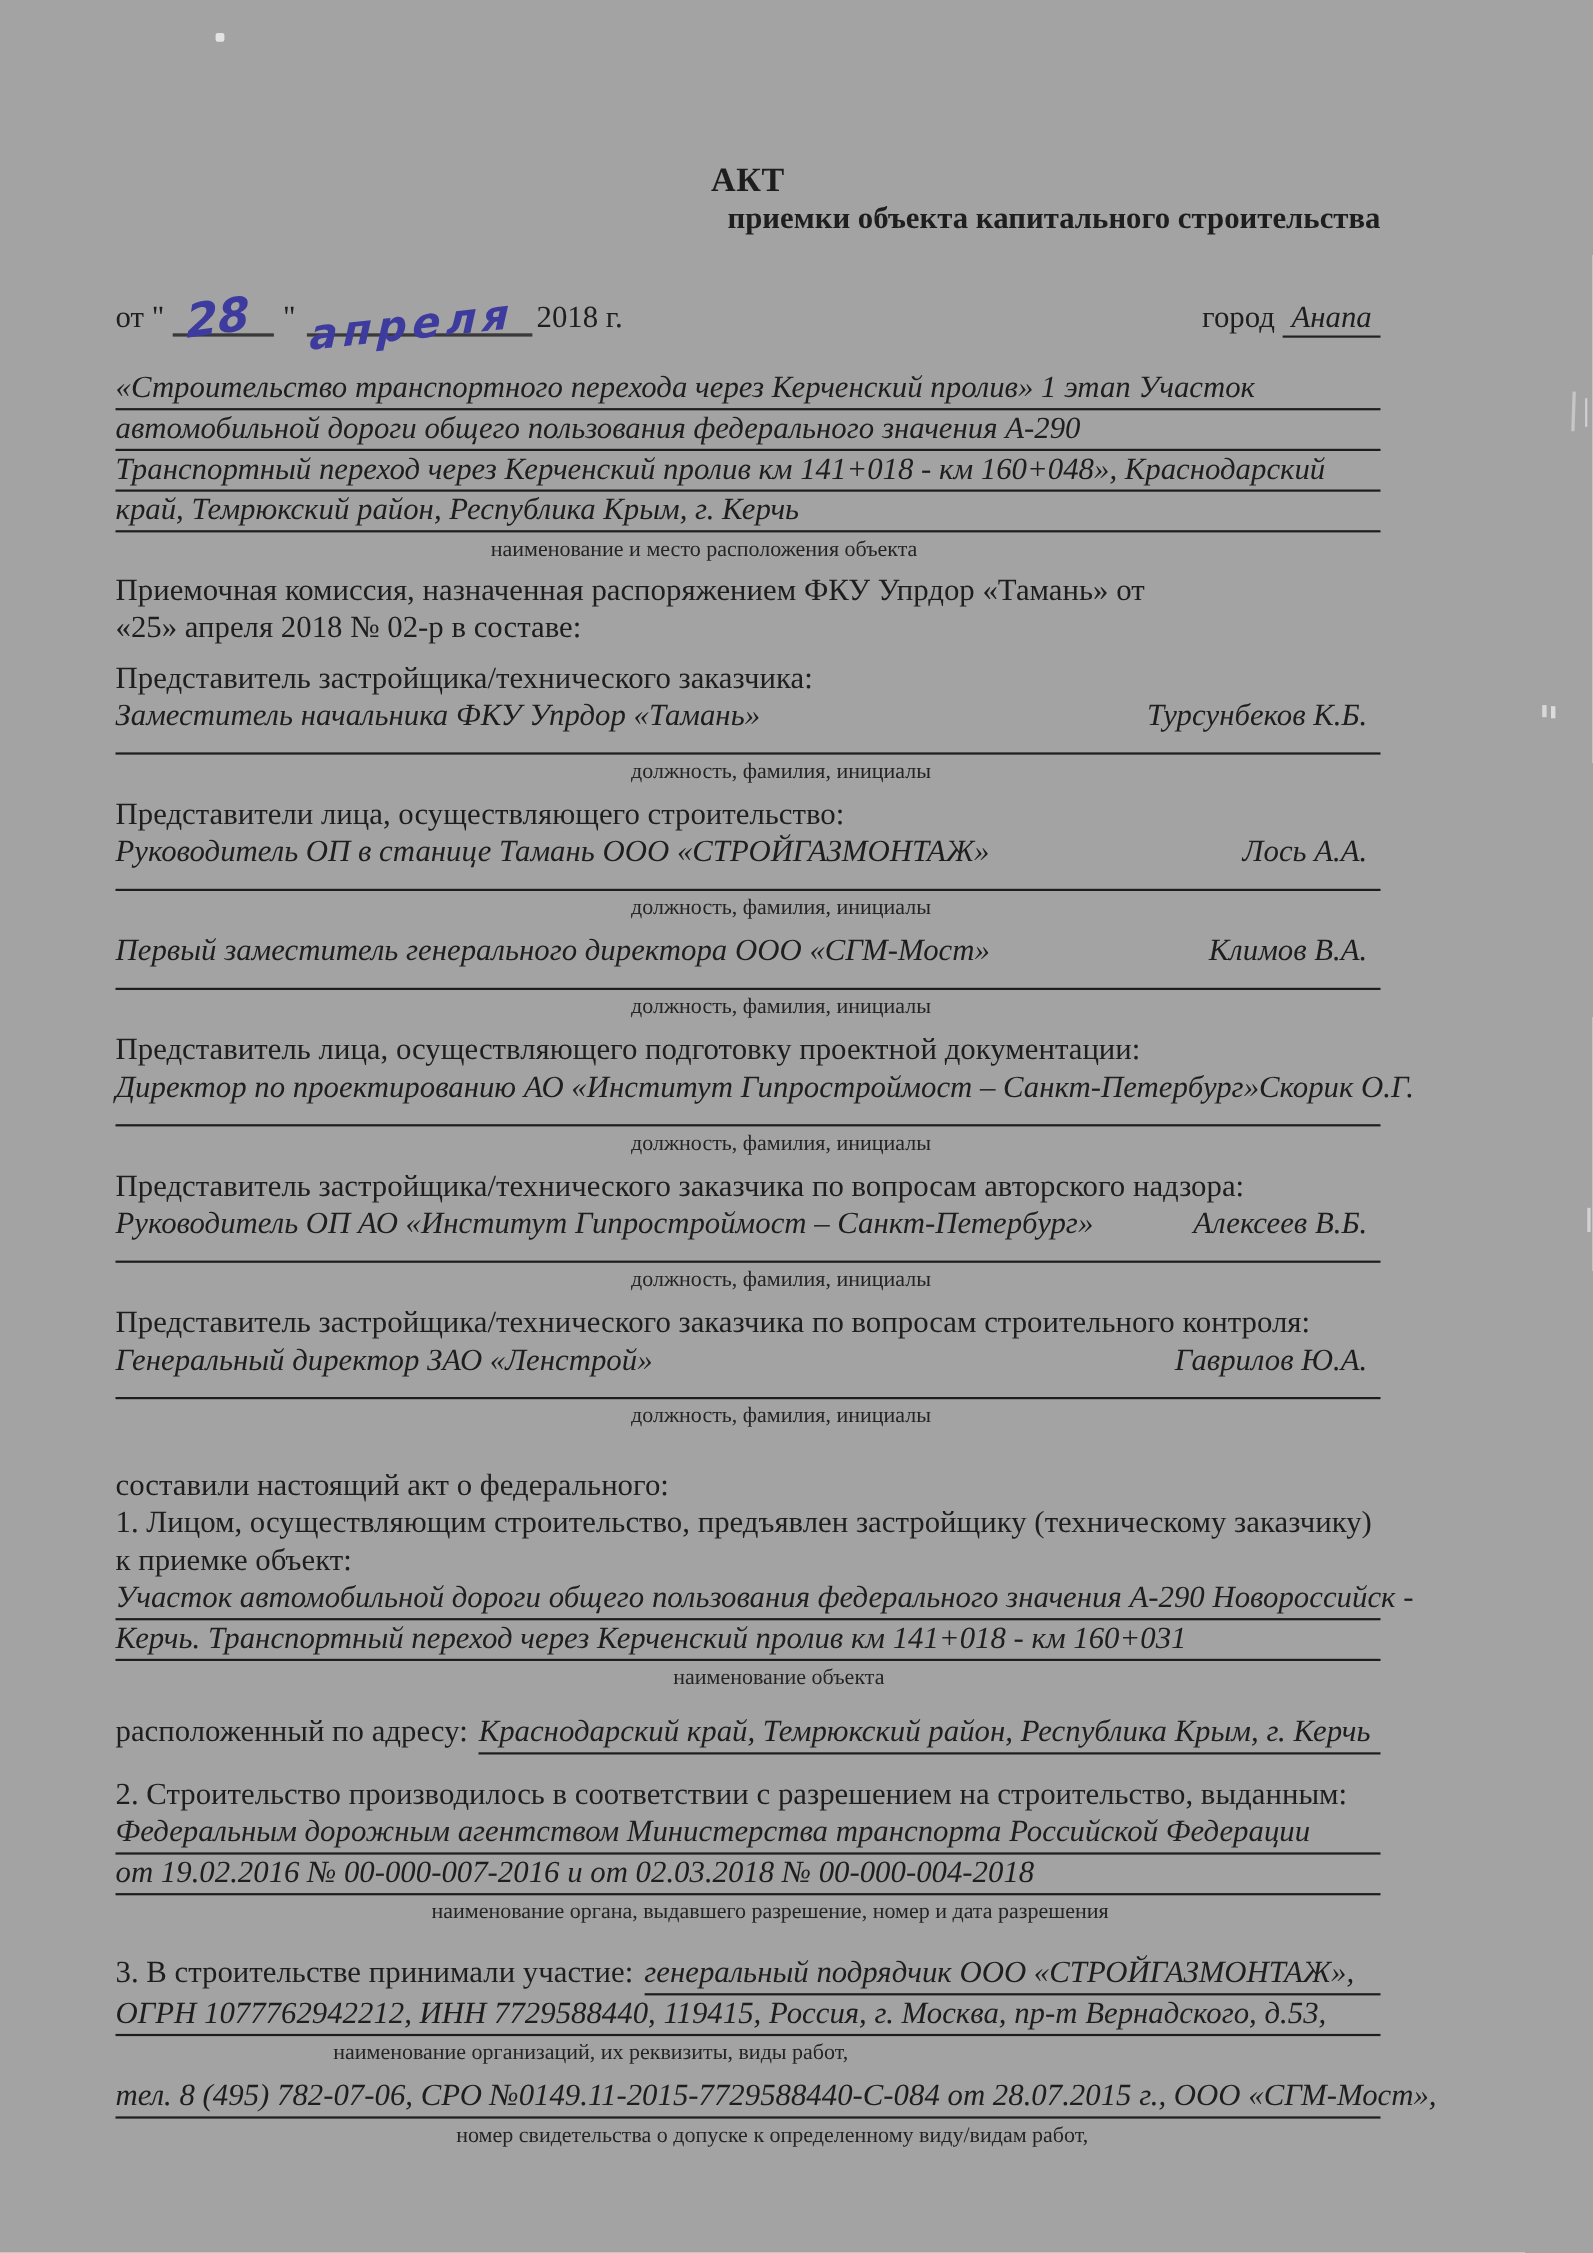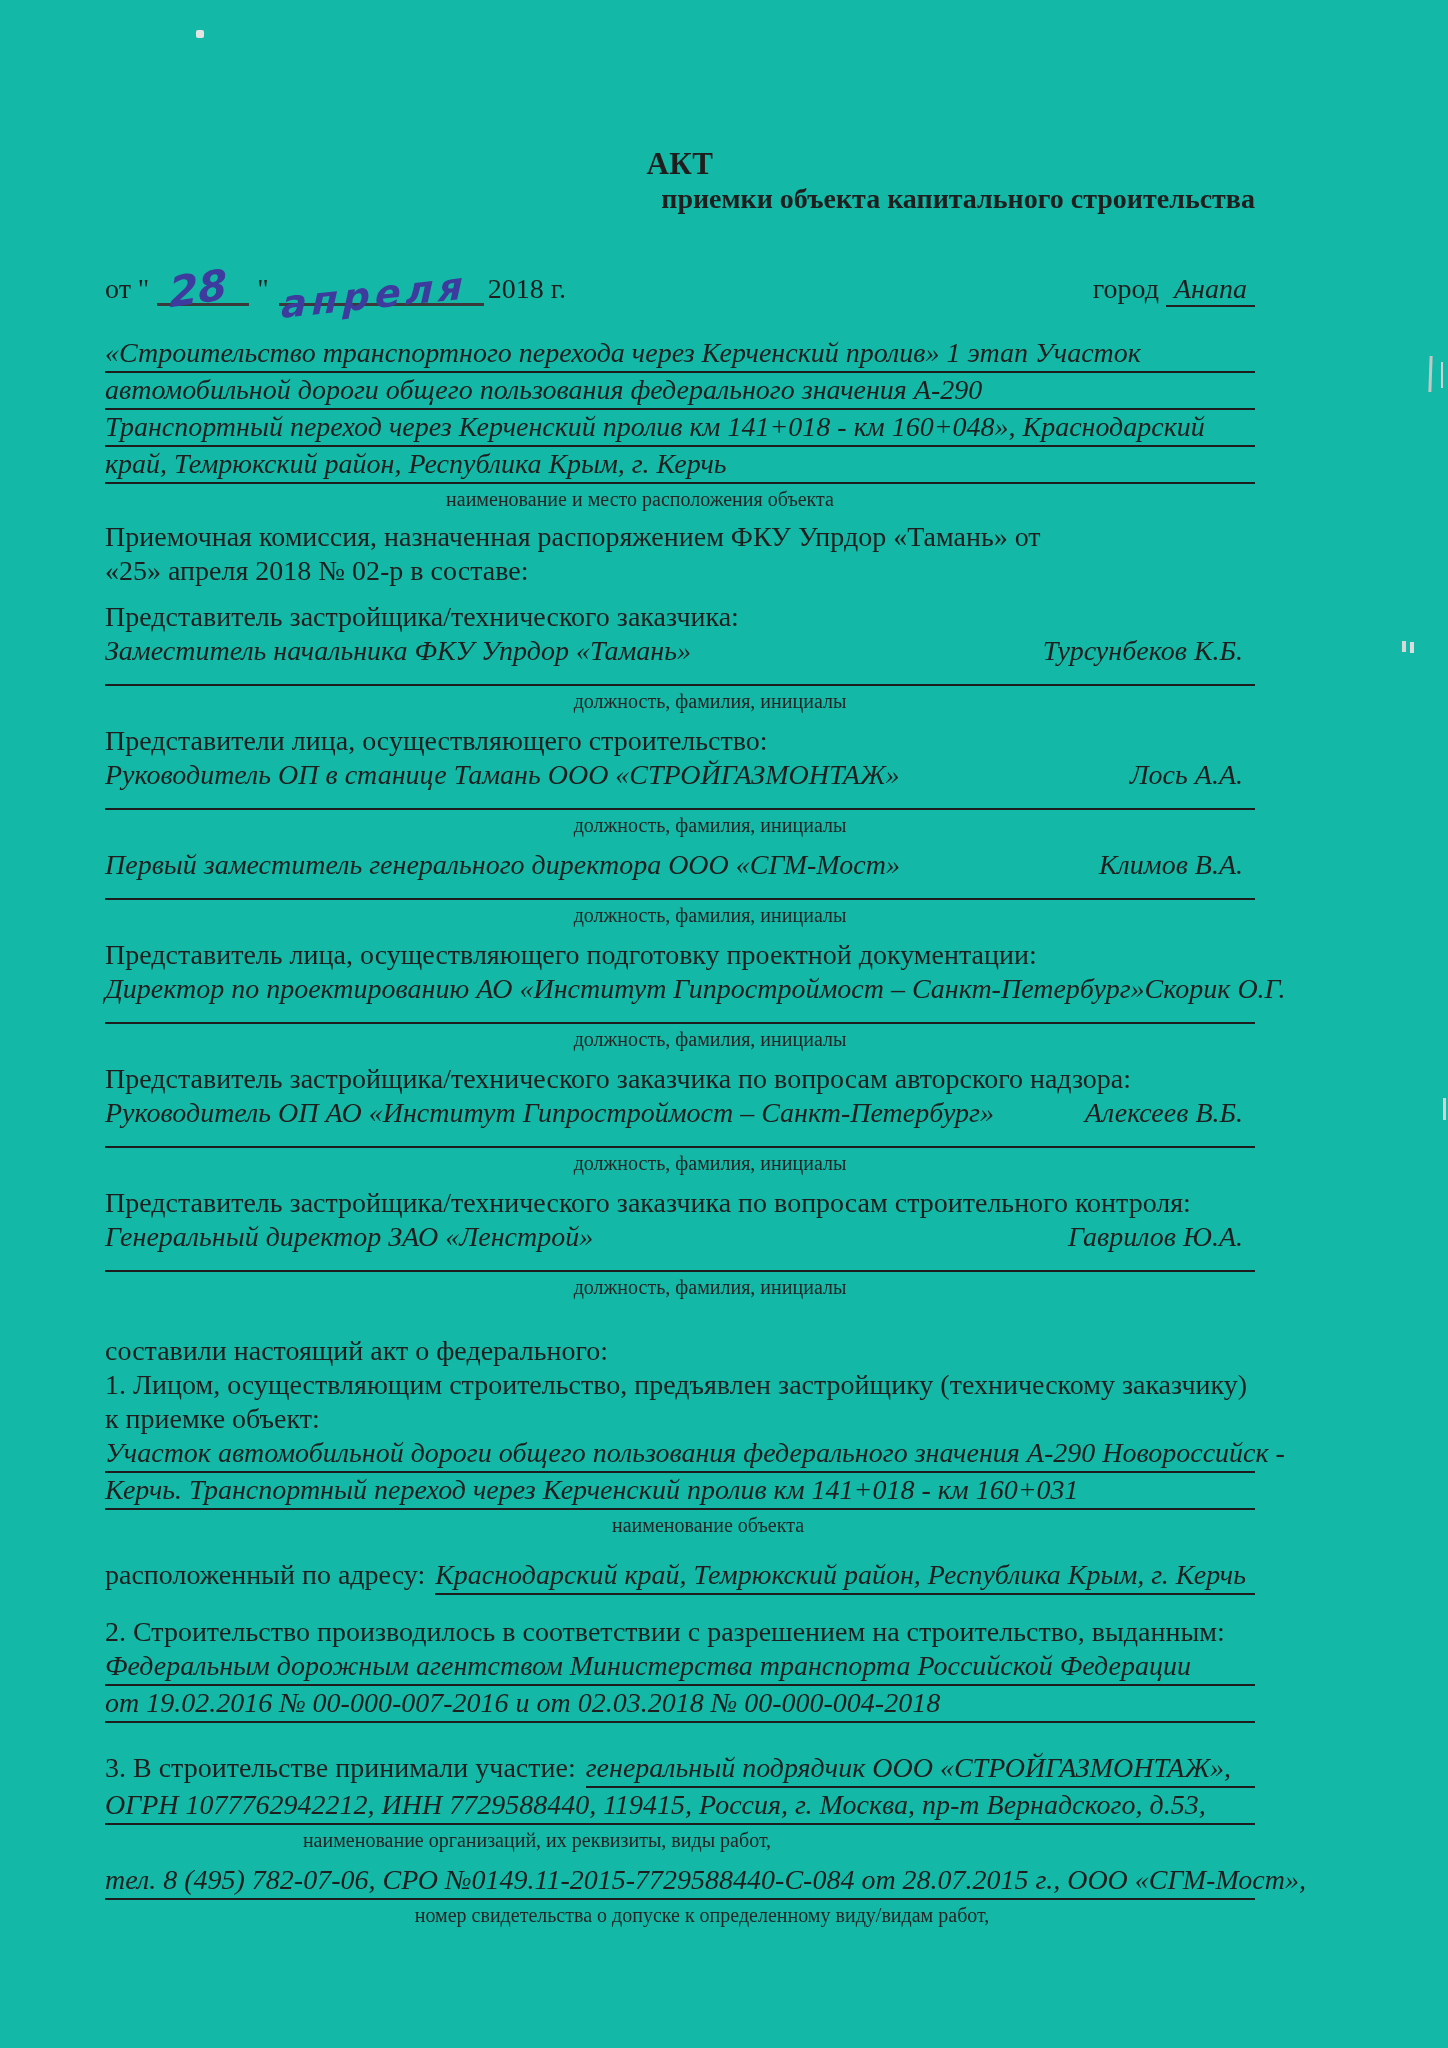--- a/index.html
+++ b/index.html
@@ -1,19 +1,19 @@
 <!DOCTYPE html>
 <html lang="ru"><head>
 <meta charset="utf-8">
 <style>
   html,body{margin:0;padding:0;background:#ffffff;}
   .page{
     position:relative;
     width:1448px;height:2048px;
-    background:#14b8a6;
+    background:#a3a3a3;
     overflow:hidden;
     font-family:"Liberation Serif","DejaVu Serif",serif;
     color:#1e1e1e;
   }
   .content{position:absolute;left:105px;top:146px;width:1150px;font-size:28px;line-height:34px;}
 
   .doc-title{text-align:center;font-weight:700;font-size:31px;line-height:36px;letter-spacing:.5px;}
   .doc-subtitle{text-align:right;font-weight:700;font-size:28px;line-height:34px;}
 
   .date-row{display:flex;justify-content:space-between;align-items:flex-end;margin-top:48px;height:42px;}
@@ -184,20 +184,21 @@
 
     <div class="inline-val-row addr-row">
       <span class="inline-prefix">расположенный по адресу:</span>
       <span class="inline-value">Краснодарский край, Темрюкский район, Республика Крым, г. Керчь</span>
     </div>
 
     <div class="sec2">
       <div class="para-line">2. Строительство производилось в соответствии с разрешением на строительство, выданным:</div>
       <div class="u-line">Федеральным дорожным агентством Министерства транспорта Российской Федерации</div>
       <div class="u-line">от 19.02.2016 № 00-000-007-2016 и от 02.03.2018 № 00-000-004-2018</div>
+      <div class="caption cap-organ">наименование органа, выдавшего разрешение, номер и дата разрешения</div>
     </div>
 
     <div class="sec3">
       <div class="inline-val-row">
         <span class="inline-prefix">3. В строительстве принимали участие:</span>
         <span class="inline-value">генеральный подрядчик ООО «СТРОЙГАЗМОНТАЖ»,</span>
       </div>
       <div class="u-line">ОГРН 1077762942212, ИНН 7729588440, 119415, Россия, г. Москва, пр-т Вернадского, д.53,</div>
       <div class="caption cap-orgs">наименование организаций, их реквизиты, виды работ,</div>
       <div class="u-line sec3-line3">тел. 8 (495) 782-07-06, СРО №0149.11-2015-7729588440-С-084 от 28.07.2015 г., ООО «СГМ-Мост»,</div>

